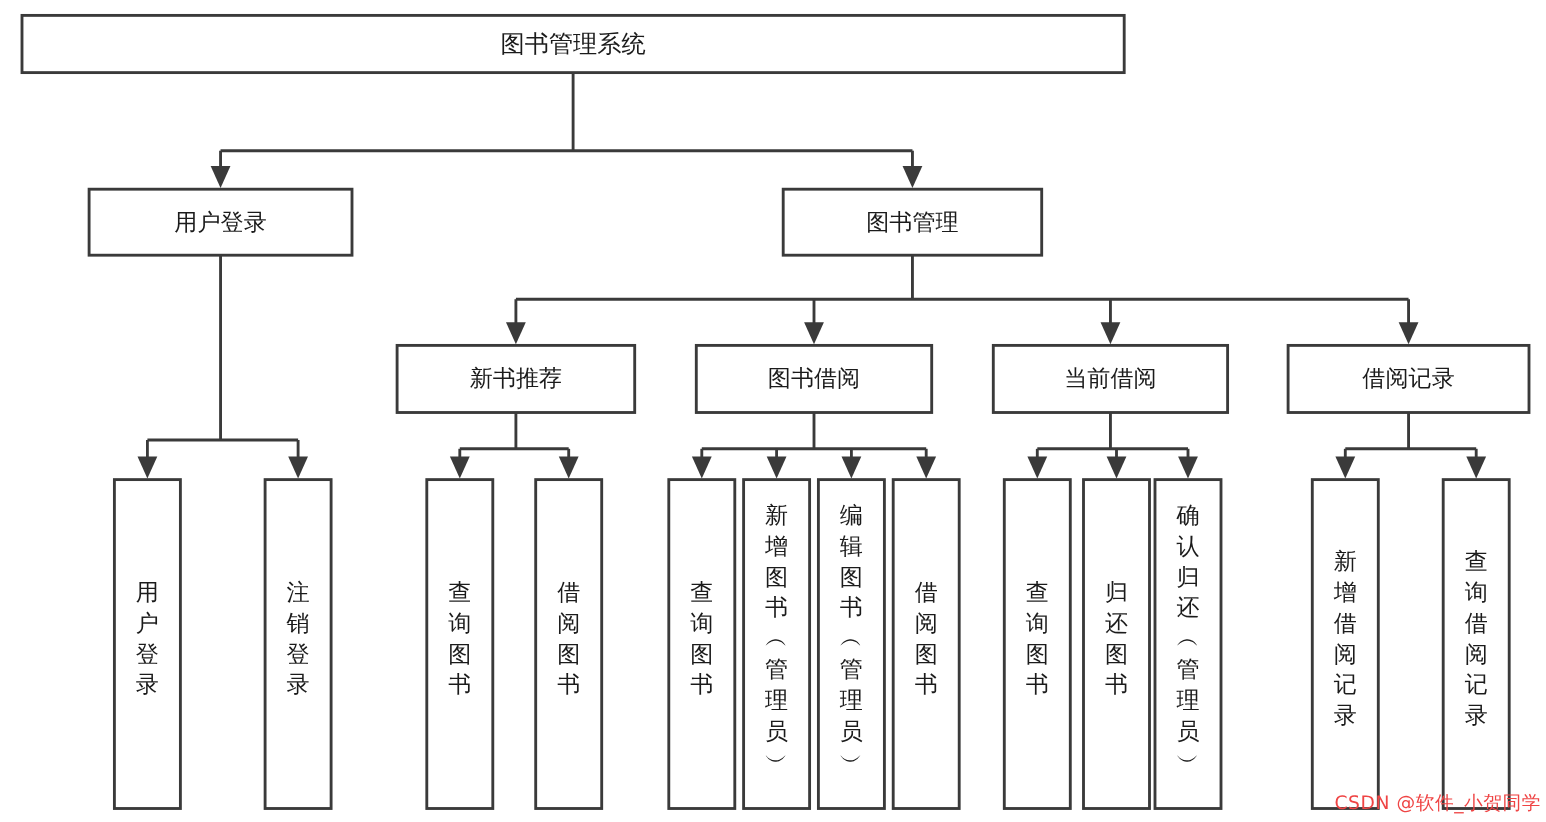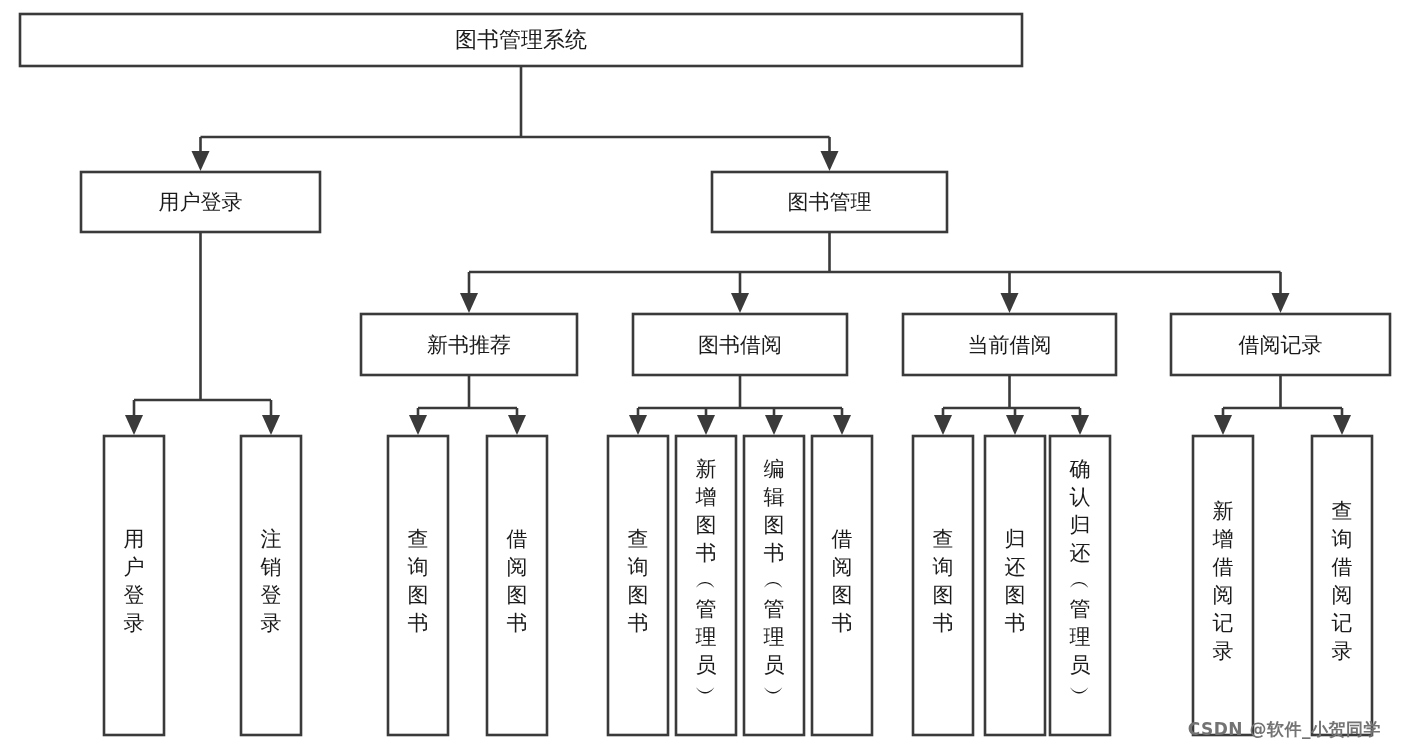--- a/index.html
+++ b/index.html
@@ -55,29 +55,28 @@
     font-size: 22px;
   }
   .leaf-label {
     fill: #1b1b1b;
     font-family: "DejaVu Sans", "Liberation Sans", sans-serif;
     font-size: 21px;
     text-anchor: middle;
   }
   .watermark {
     position: absolute;
-    right: 24px;
+    right: 4px;
     bottom: 6px;
     font-family: "DejaVu Sans", "Liberation Sans", sans-serif;
     font-size: 17px;
-    color: #737373;
+    color: #ef4444;
     letter-spacing: 0.5px;
     white-space: nowrap;
     user-select: none;
-    font-weight: bold;
   }
 </style>
 </head>
 <body>
 
 <div id="diagram-root">
   <svg id="flow-svg" viewBox="0 0 1405 747">
     <g id="links-layer">
         <line x1="521" y1="66" x2="521" y2="137" class="link-line"></line>
         <line x1="200.5" y1="137" x2="829.5" y2="137" class="link-line"></line>

